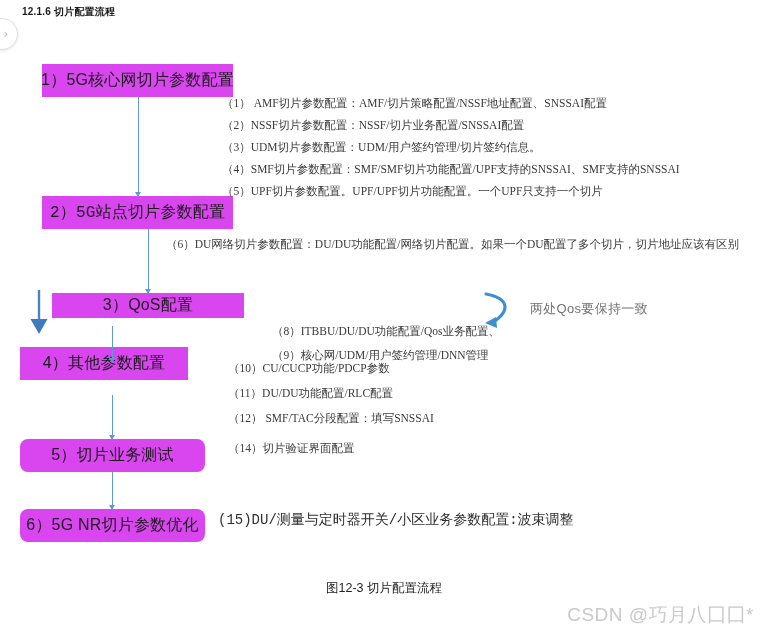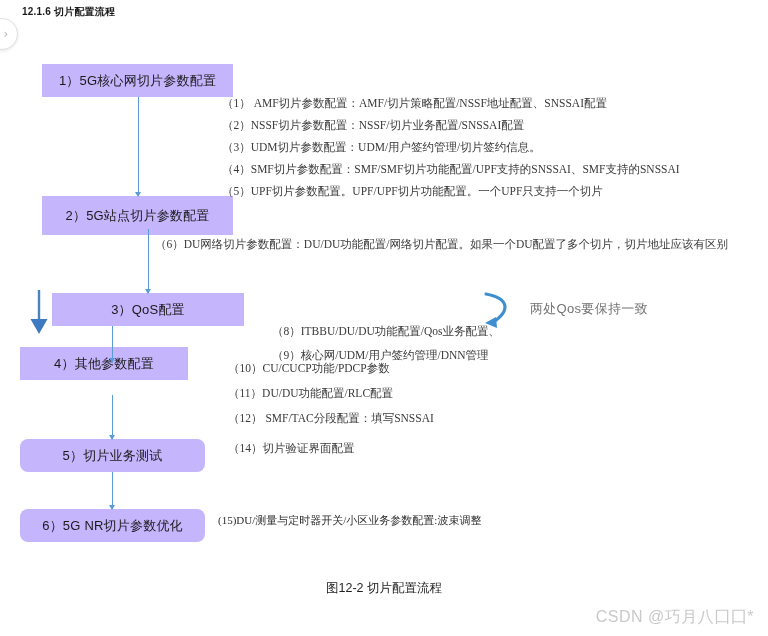--- a/index.html
+++ b/index.html
@@ -49,33 +49,33 @@
     font-size: 12px;
     color: #b5b5b5;
     margin-left: 8px;
     line-height: 1;
     font-family: "DejaVu Sans", sans-serif;
   }
 
   
   .flow-box {
     position: absolute;
-    background: #c4b5fd;
+    background: #d946ef;
     color: #1a1a1a;
     display: flex;
     align-items: center;
     justify-content: center;
-    font-size: 13px;
+    font-size: 16px;
     box-sizing: border-box;
     letter-spacing: 0.2px;
     white-space: nowrap;
   }
   #box1 { left: 42px;  top: 64px;  width: 191px; height: 33px; }
-  #box2 { left: 42px;  top: 196px; width: 191px; height: 39px; }
-  #box3 { left: 52px;  top: 293px; width: 192px; height: 33px; }
+  #box2 { left: 42px;  top: 196px; width: 191px; height: 33px; font-family: Liberation Mono, monospace; }
+  #box3 { left: 52px;  top: 293px; width: 192px; height: 25px; }
   #box4 { left: 20px;  top: 347px; width: 168px; height: 33px; }
   #box5 { left: 20px;  top: 439px; width: 185px; height: 33px; border-radius: 8px; }
   #box6 { left: 20px;  top: 509px; width: 185px; height: 33px; border-radius: 8px; }
 
   
   .connector {
     position: absolute;
     width: 1px;
     background: #5b9bd5;
   }
@@ -110,37 +110,37 @@
   .item-line {
     font-size: 11.5px;
     color: #3a3a3a;
     white-space: nowrap;
     font-family: "Liberation Serif", "DejaVu Serif", serif;
   }
 
   #list-core   { left: 222px; top: 92px; }
   #list-core .item-line { line-height: 22px; }
 
-  #list-site   { left: 155px; top: 232px; }
+  #list-site   { left: 166px; top: 232px; }
   #list-site .item-line { line-height: 24px; }
 
   #list-qos    { left: 272px; top: 294px; margin-top: 25px; }
   #list-qos .item-line { line-height: 24px; }
 
   #list-other  { left: 228px; top: 356px; }
   #list-other .item-line { line-height: 25px; }
 
   #list-test   { left: 228px; top: 436px; }
   #list-test .item-line { line-height: 25px; }
 
   #list-opt    { left: 218px; top: 509px; }
   #list-opt .item-line {
     line-height: 23px;
-    font-family: Liberation Serif, serif;
-    font-size: 11px;
+    font-family: Liberation Mono, monospace;
+    font-size: 14px;
     color: #2e2e2e;
   }
 
   
   .qos-curve {
     position: absolute;
     left: 478px;
     top: 290px;
   }
   .qos-note {
@@ -162,21 +162,21 @@
     text-align: center;
     font-size: 12.5px;
     color: #1f1f1f;
   }
 
   
   .watermark {
     position: absolute;
     right: 14px;
     bottom: 8px;
-    font-size: 16px;
+    font-size: 19px;
     color: #c9c9c9;
     white-space: nowrap;
     letter-spacing: 0.5px;
   }
 </style>
 </head>
 <body>
 
 <div class="doc-title">12.1.6 切片配置流程</div>
 
@@ -237,15 +237,15 @@
 
 <div class="qos-curve">
   <svg width="44" height="44" viewBox="0 0 44 44" xmlns="http://www.w3.org/2000/svg">
     <path d="M8 4 C 30 8, 34 20, 14 33" fill="none" stroke="#3f8fd0" stroke-width="3.2" stroke-linecap="round"></path>
     <polygon points="18,27 19,38 7,33" fill="#3f8fd0"></polygon>
   </svg>
 </div>
 
 <div class="qos-note">两处Qos要保持一致</div>
 
-<div class="figure-caption">图12-2 切片配置流程</div>
+<div class="figure-caption">图12-3 切片配置流程</div>
 
 <div class="watermark">CSDN @巧月八囗囗*</div>
 
 </body></html>

